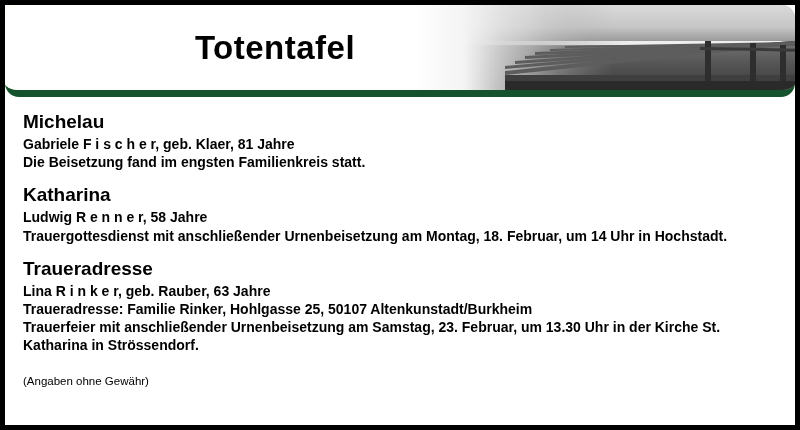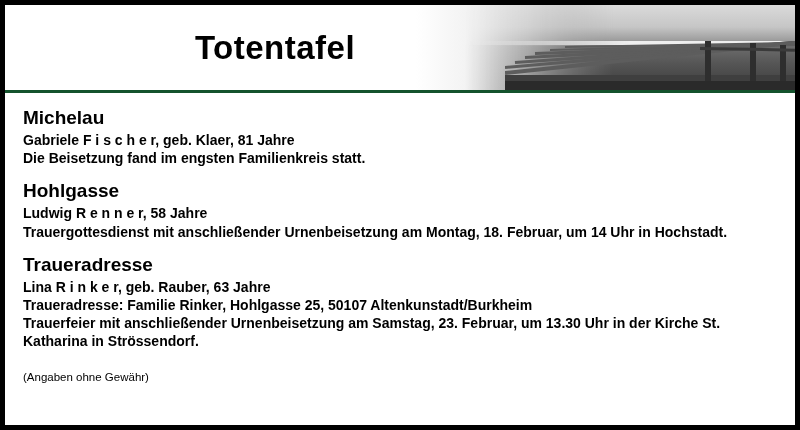--- a/index.html
+++ b/index.html
@@ -22,21 +22,22 @@
     border: 5px solid #000000;
   }
 
   
   .header {
     position: relative;
     height: 85px;
     width: 100%;
     overflow: hidden;
     background: #fef9c3;
-    border-bottom: 3px solid #14532d;
+    border-bottom: 7px solid #14532d;
+    border-radius: 14px;
   }
   .header-photo {
     position: absolute;
     inset: 0;
     background:
       linear-gradient(to right,
         #ffffff 0%,
         #ffffff 52%,
         #f0f0f0 60%,
         #dcdcdc 66%,
@@ -164,21 +165,21 @@
 
   <div class="content">
 
     <div class="entry">
       <div class="entry-place">Michelau</div>
       <div class="entry-line">Gabriele F i s c h e r, geb. Klaer, 81 Jahre</div>
       <div class="entry-line">Die Beisetzung fand im engsten Familienkreis statt.</div>
     </div>
 
     <div class="entry">
-      <div class="entry-place">Hohlgasse</div>
+      <div class="entry-place">Katharina</div>
       <div class="entry-line">Ludwig R e n n e r, 58 Jahre</div>
       <div class="entry-line">Trauergottesdienst mit anschließender Urnenbeisetzung am Montag, 18. Februar, um 14 Uhr in Hochstadt.</div>
     </div>
 
     <div class="entry">
       <div class="entry-place">Traueradresse</div>
       <div class="entry-line">Lina R i n k e r, geb. Rauber, 63 Jahre</div>
       <div class="entry-line">Traueradresse: Familie Rinker, Hohlgasse 25, 50107 Altenkunstadt/Burkheim</div>
       <div class="entry-line">Trauerfeier mit anschließender Urnenbeisetzung am Samstag, 23. Februar, um 13.30 Uhr in der Kirche St. Katharina in Strössendorf.</div>
     </div>

